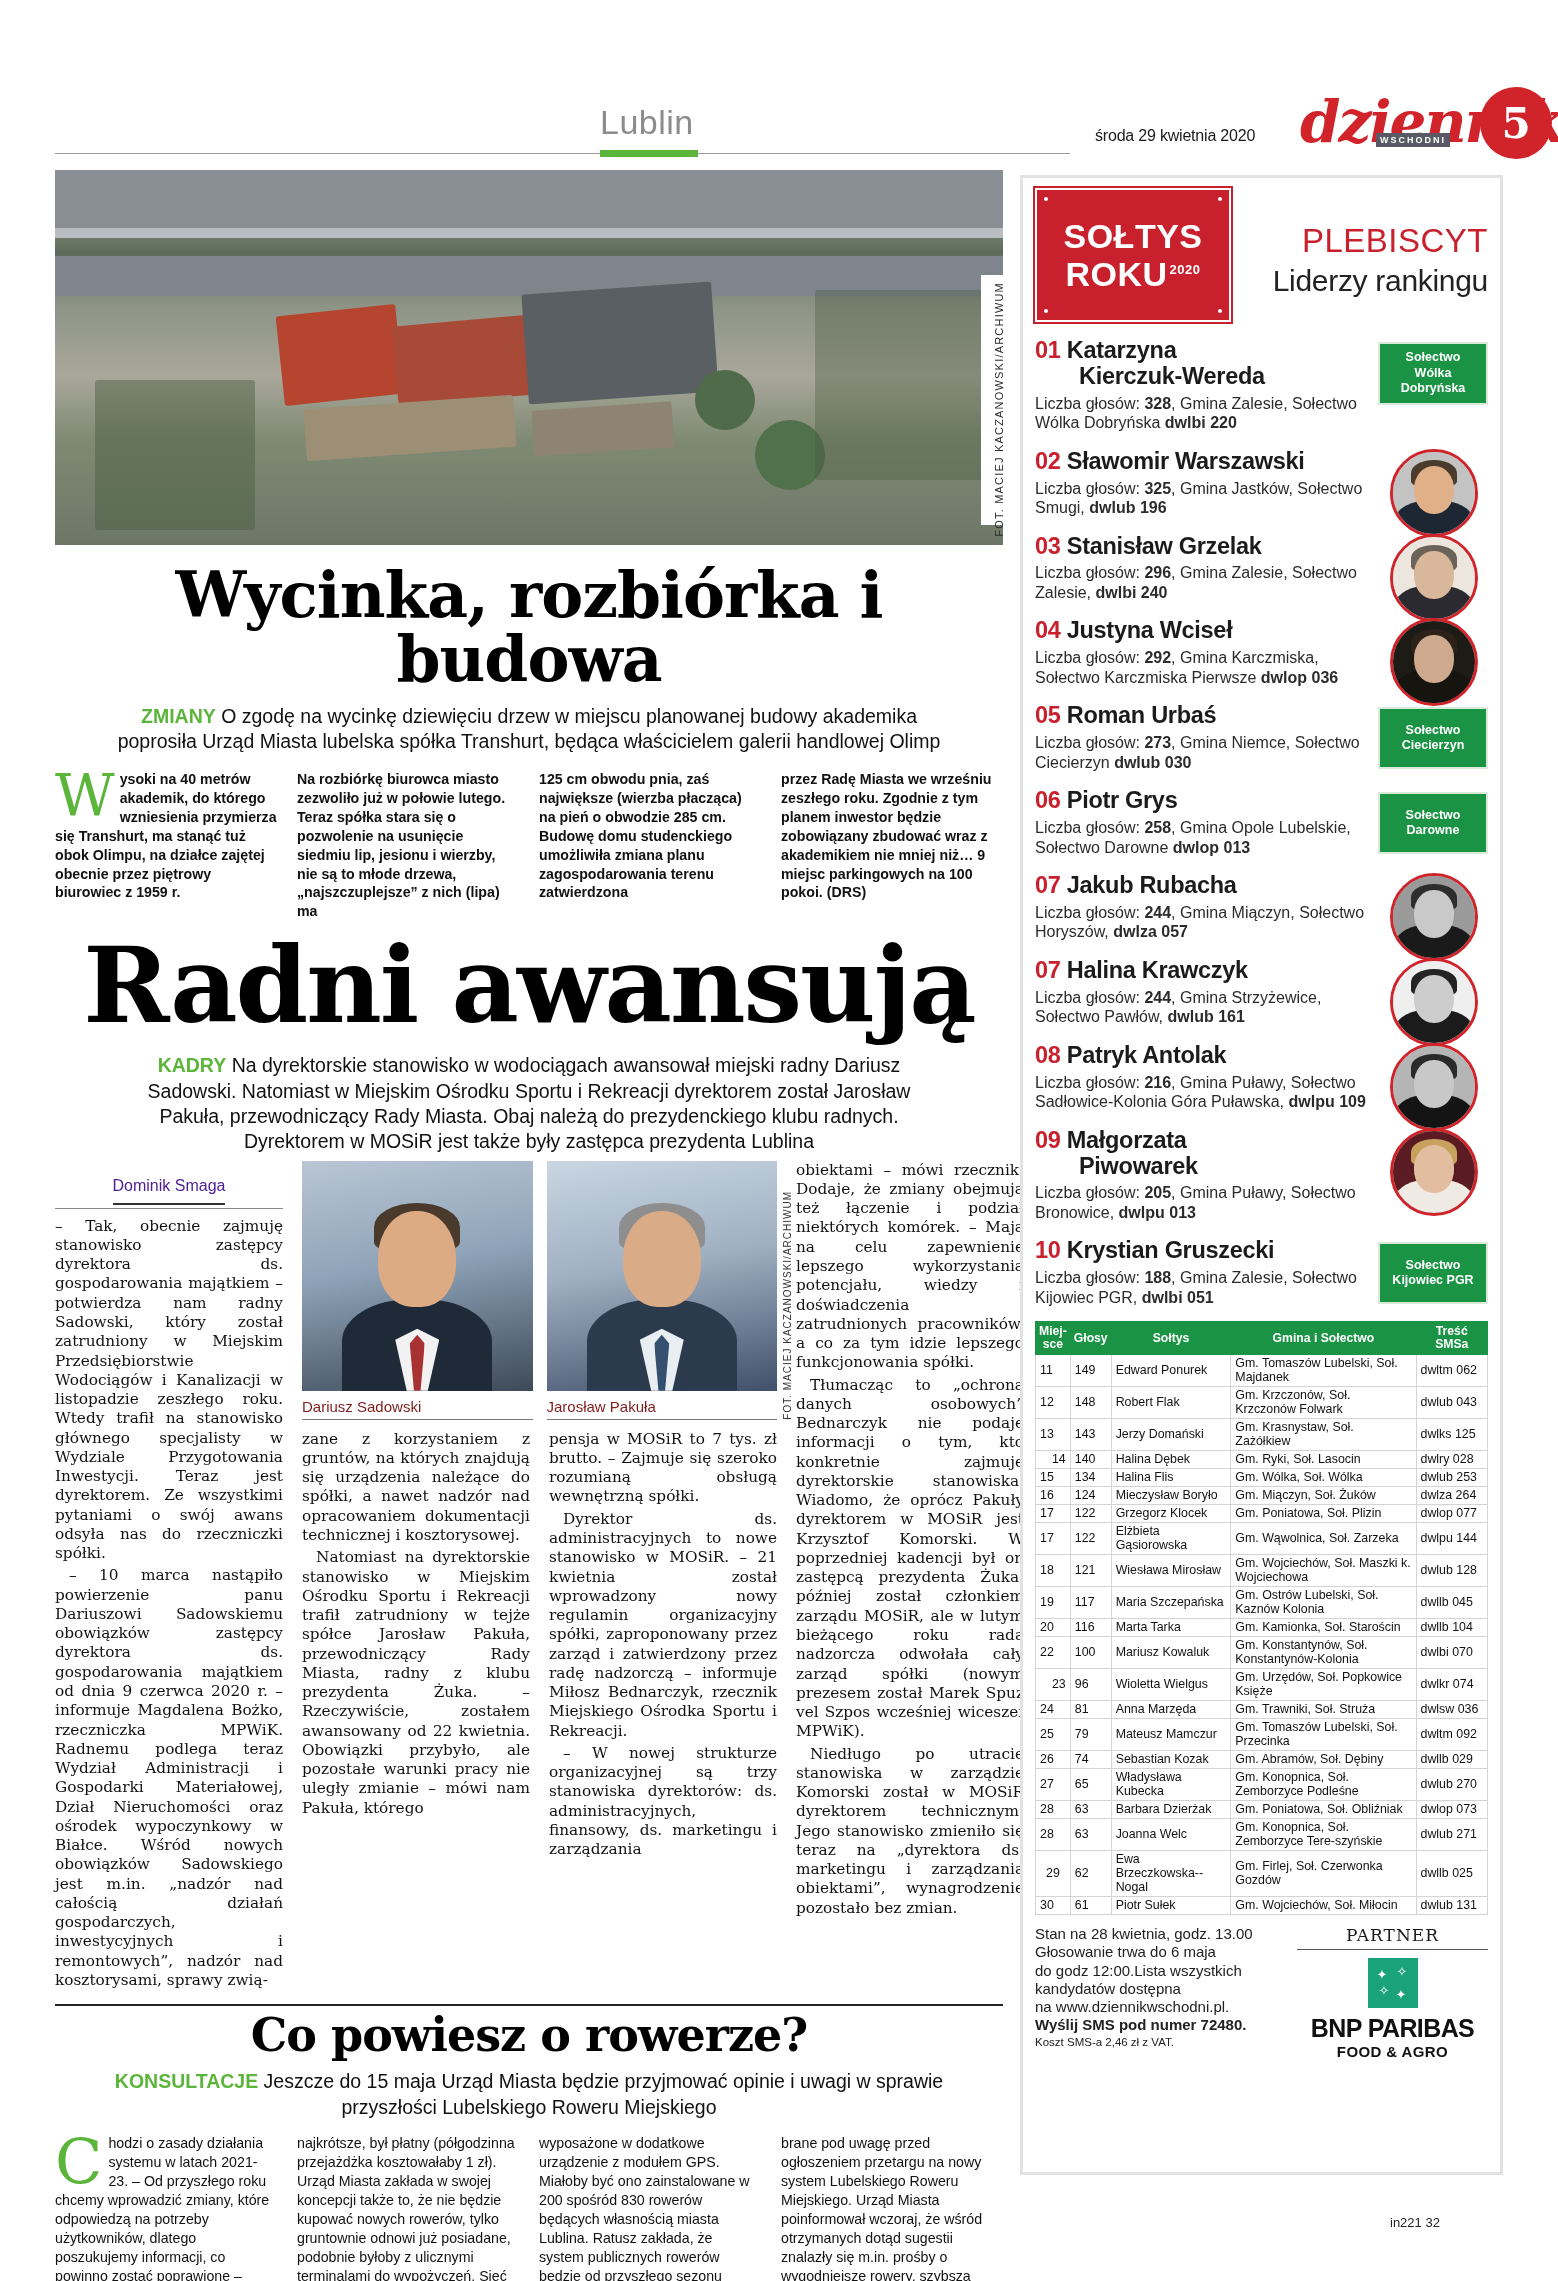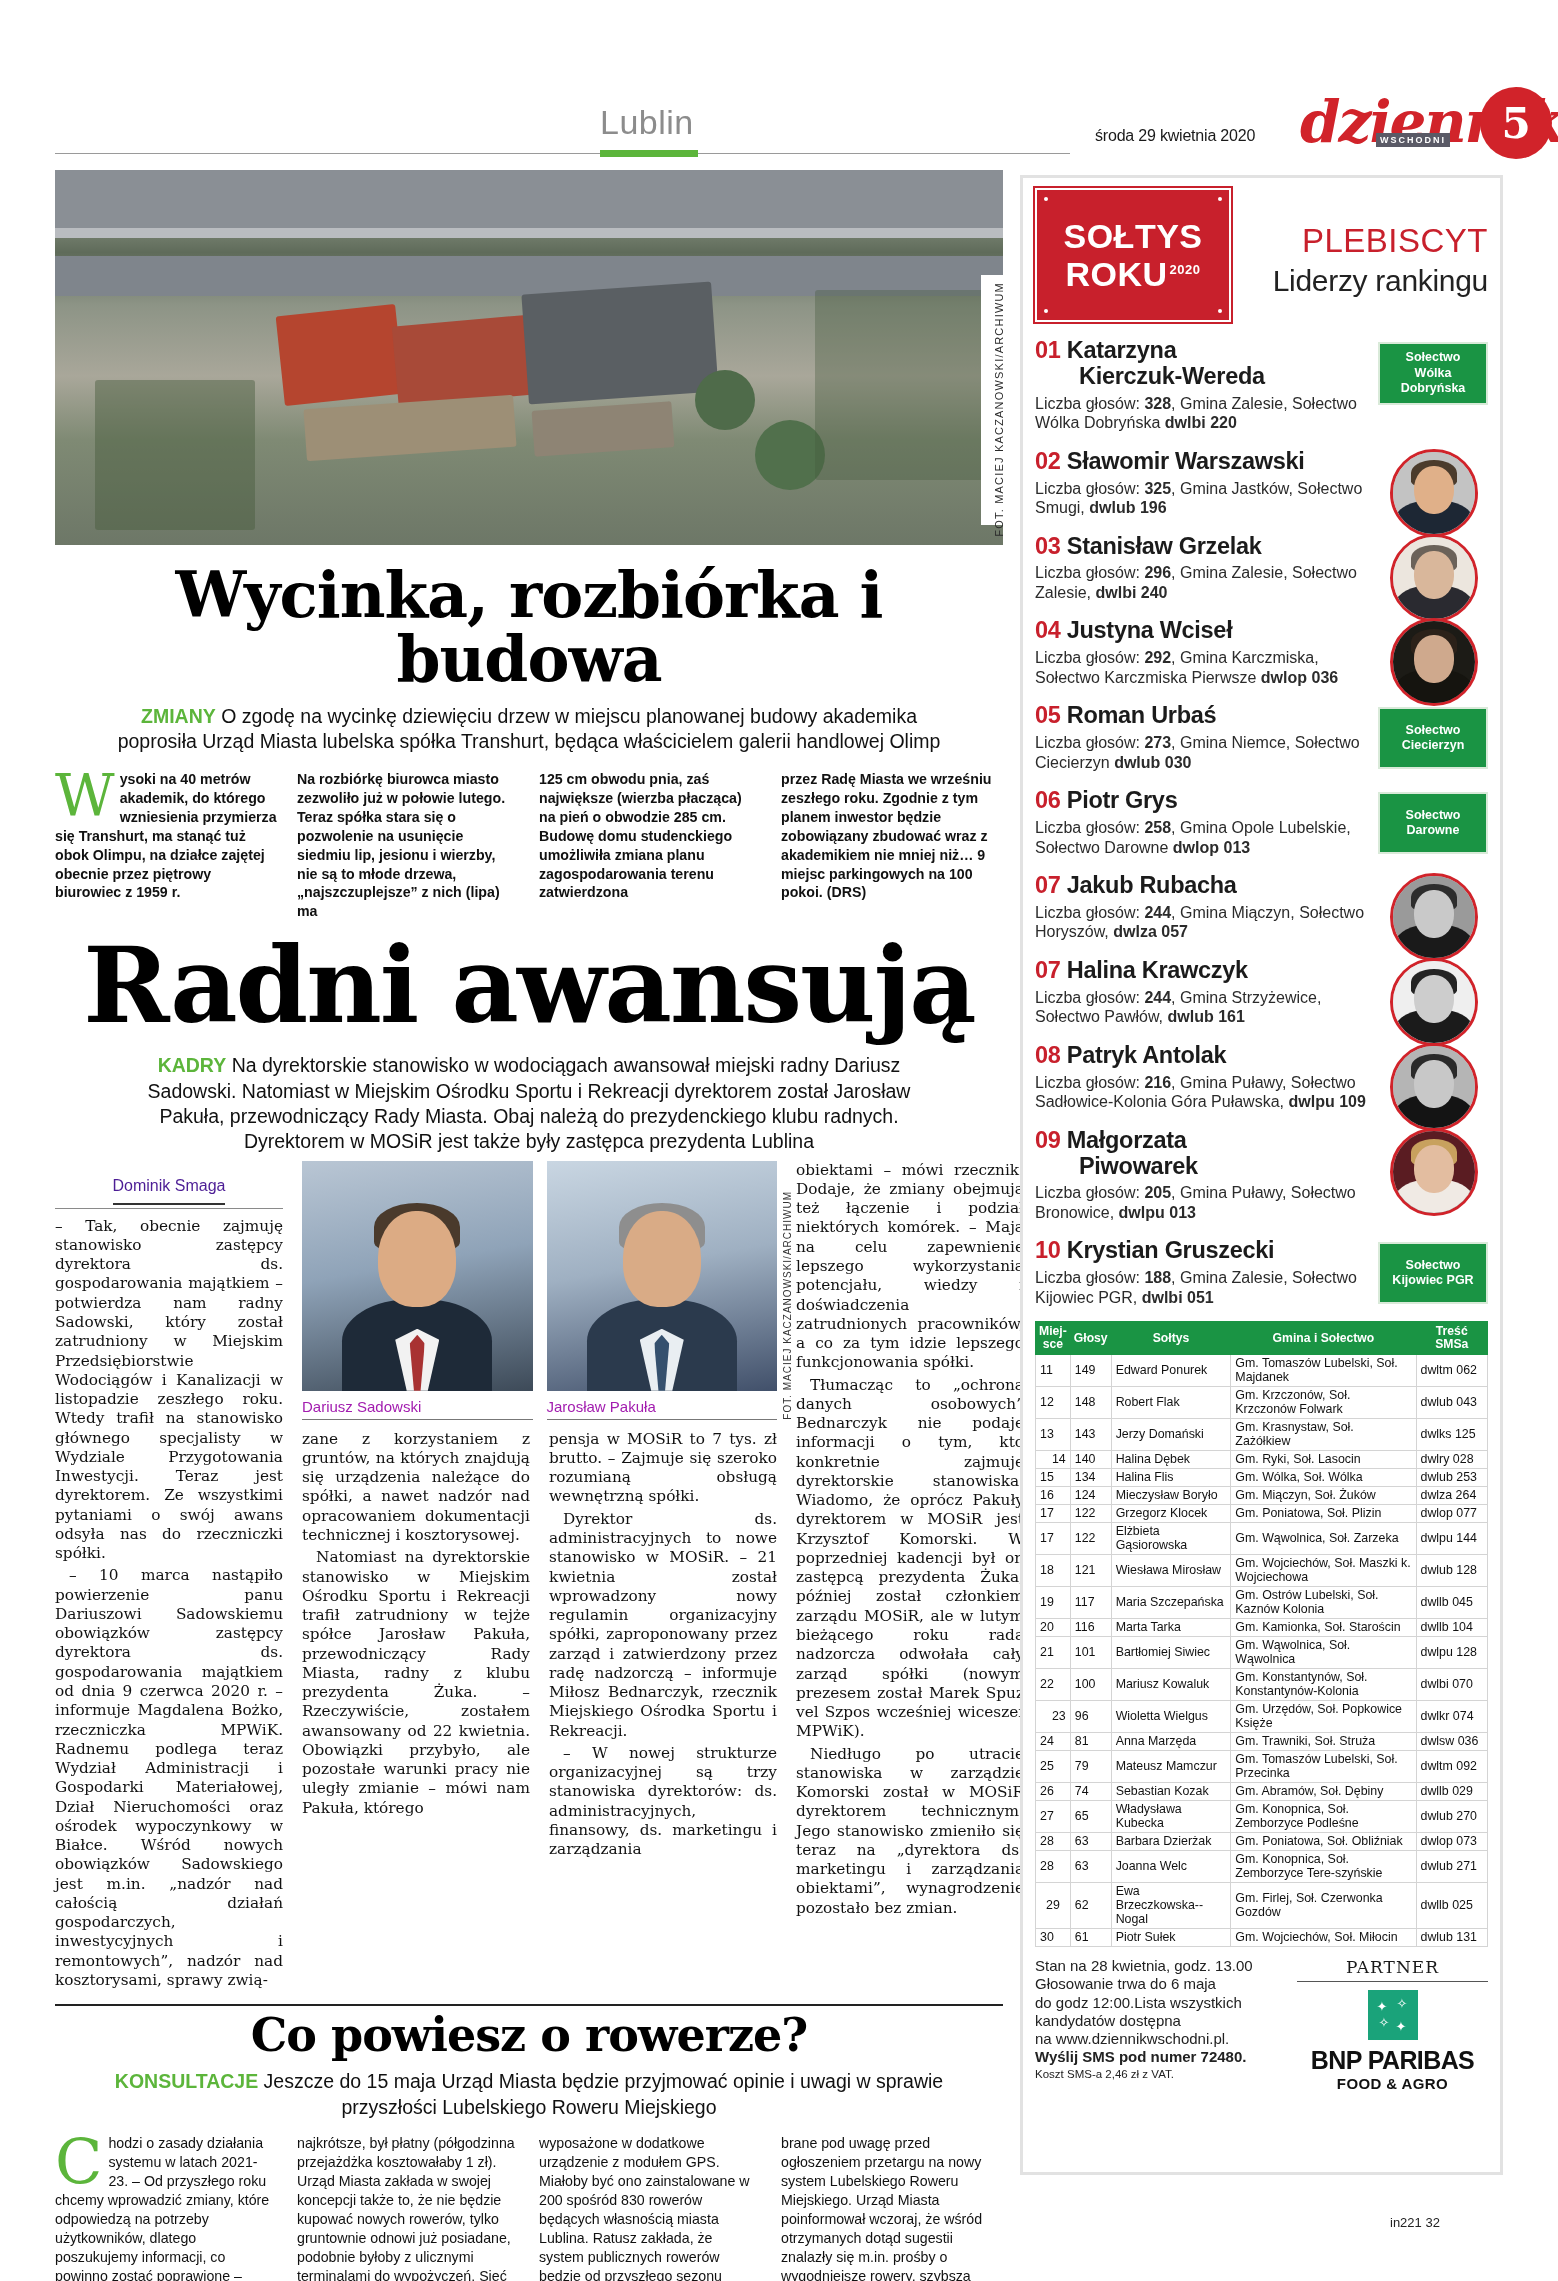--- a/index.html
+++ b/index.html
@@ -170,21 +170,21 @@
     position: absolute; left: 50%; transform: translateX(-50%); bottom: 0;
     width: 44px; height: 62px; background: #f2f2f2;
     clip-path: polygon(50% 0, 100% 18%, 74% 100%, 26% 100%, 0 18%);
   }
   .face .tie {
     position: absolute; left: 50%; transform: translateX(-50%); bottom: 0;
     width: 15px; height: 56px; background: #b03a3a;
     clip-path: polygon(50% 0, 100% 16%, 72% 100%, 28% 100%, 0 16%);
   }
   .cap {
-    font-size: 15px; color: #a21caf; padding-top: 7px;
+    font-size: 15px; color: #7f1d1d; padding-top: 7px;
     border-bottom: 1px solid #777; padding-bottom: 4px;
   }
   .photocredit-v {
     position: absolute; right: -16px; top: 30px;
     writing-mode: vertical-rl; transform: rotate(180deg);
     font-size: 10px; letter-spacing: 1px; color: #333;
   }
 
   
   .cols4b {
@@ -645,27 +645,20 @@
               <td>Maria Szczepańska</td>
               <td>Gm. Ostrów Lubelski, Soł. Kaznów Kolonia</td>
               <td>dwllb 045</td>
             </tr>
             <tr>
               <td style="text-align: left;">20</td>
               <td style="text-align: left;">116</td>
               <td>Marta Tarka</td>
               <td>Gm. Kamionka, Soł. Starościn</td>
               <td>dwllb 104</td>
-            </tr>
-            <tr>
-              <td style="text-align: left;">21</td>
-              <td style="text-align: left;">101</td>
-              <td>Bartłomiej Siwiec</td>
-              <td>Gm. Wąwolnica, Soł. Wąwolnica</td>
-              <td>dwlpu 128</td>
             </tr>
             <tr>
               <td style="text-align: left;">22</td>
               <td style="text-align: left;">100</td>
               <td>Mariusz Kowaluk</td>
               <td>Gm. Konstantynów, Soł. Konstantynów-Kolonia</td>
               <td>dwlbi 070</td>
             </tr>
             <tr>
               <td style="text-align: right;">23</td>

